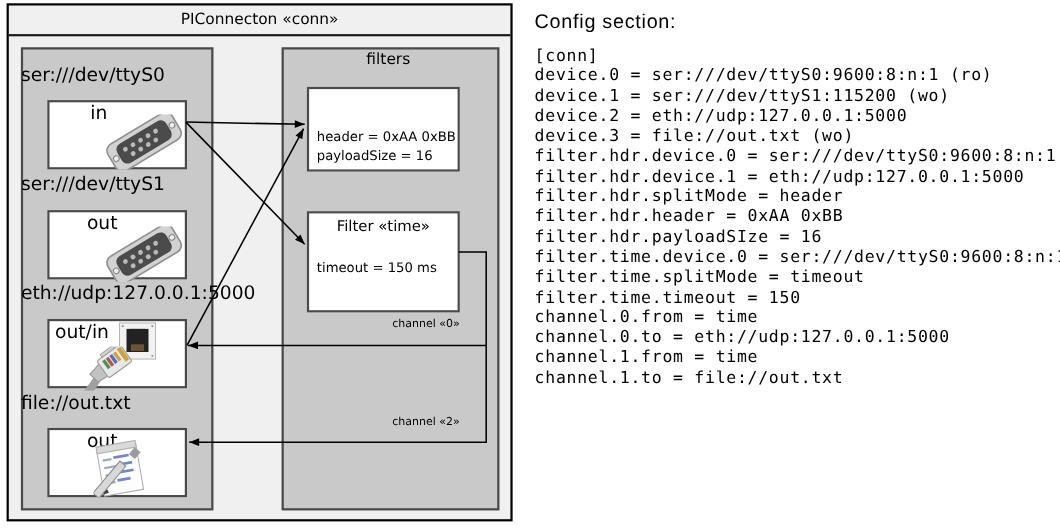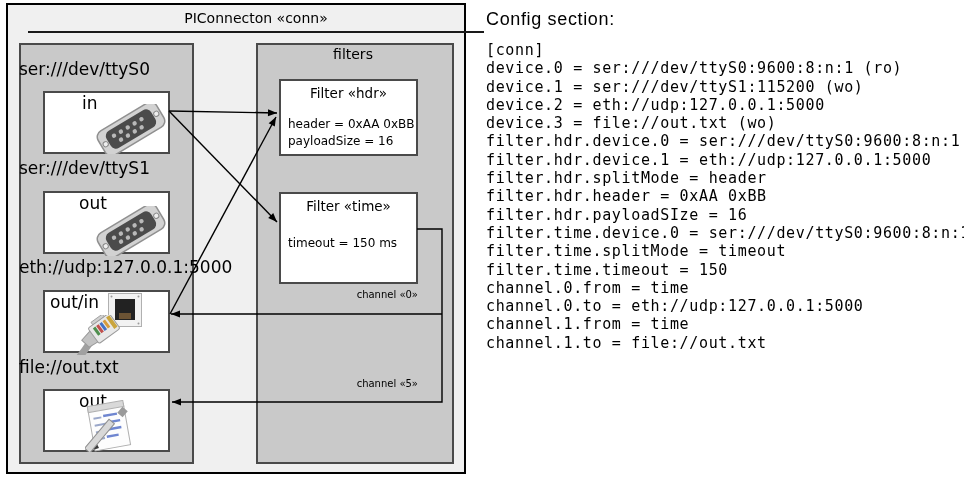--- a/index.html
+++ b/index.html
@@ -10,21 +10,21 @@
   .abs{position:absolute;}
 
   
   .outer-box{
     left:6px;top:3px;width:460px;height:471px;
     background:#f0f0f0;border:2px solid #000;box-sizing:border-box;
   }
   .outer-titlebar{
     position:absolute;left:0;top:0;width:100%;height:26px;
     border-bottom:2px solid #1a1a1a;text-align:center;
-    font-size:14px;line-height:26px;margin-left:20px;
+    font-size:14px;line-height:26px;
   }
 
   
   .panel{
     background:#c9c9c9;border:2px solid #4a4a4a;box-sizing:border-box;
   }
   .devices-panel{left:19px;top:43px;width:175px;height:421px;}
   .filters-panel{left:256px;top:43px;width:198px;height:421px;}
   .filters-title{left:256px;top:46px;width:194px;text-align:center;font-size:14px;}
 
@@ -158,36 +158,35 @@
     </g>
     <g>
       <polygon points="8,50 14,48 12,44" fill="#3a3a3a"></polygon>
       <rect x="11" y="17" width="7" height="38" transform="rotate(40 14.5 36)" fill="#d8d8d8" stroke="#8f8f8f"></rect>
       <rect x="34" y="8" width="7" height="8" transform="rotate(40 37.5 12)" fill="#9a9a9a"></rect>
     </g>
   </svg>
 </div>
 
 <div class="abs filter-box" style="top:79px;height:77px">
-  <div class="filter-title">Filter «hdr»</div>
   <div class="filter-attrs" style="top:35px">
     <div>header = 0xAA 0xBB</div>
     <div>payloadSize = 16</div>
   </div>
 </div>
 
 <div class="abs filter-box" style="top:192px;height:92px">
   <div class="filter-title">Filter «time»</div>
   <div class="filter-attrs" style="top:41px">
     <div>timeout = 150 ms</div>
   </div>
 </div>
 
 <div class="abs channel-label" style="top:289px">channel «0»</div>
-<div class="abs channel-label" style="top:378px">channel «5»</div>
+<div class="abs channel-label" style="top:378px">channel «2»</div>
 
 <svg class="abs overlay">
   <defs>
     <marker id="arrow" markerWidth="10" markerHeight="8" refX="9.5" refY="4" markerUnits="userSpaceOnUse" orient="auto">
       <path d="M0.5,0.5 L9.5,4 L0.5,7.5 z" fill="#000"></path>
     </marker>
   </defs>
   <g stroke="#000" stroke-width="1.4" fill="none">
     <path d="M169,111 L277,113" marker-end="url(#arrow)"></path>
     <path d="M169,111 L277,222" marker-end="url(#arrow)"></path>

